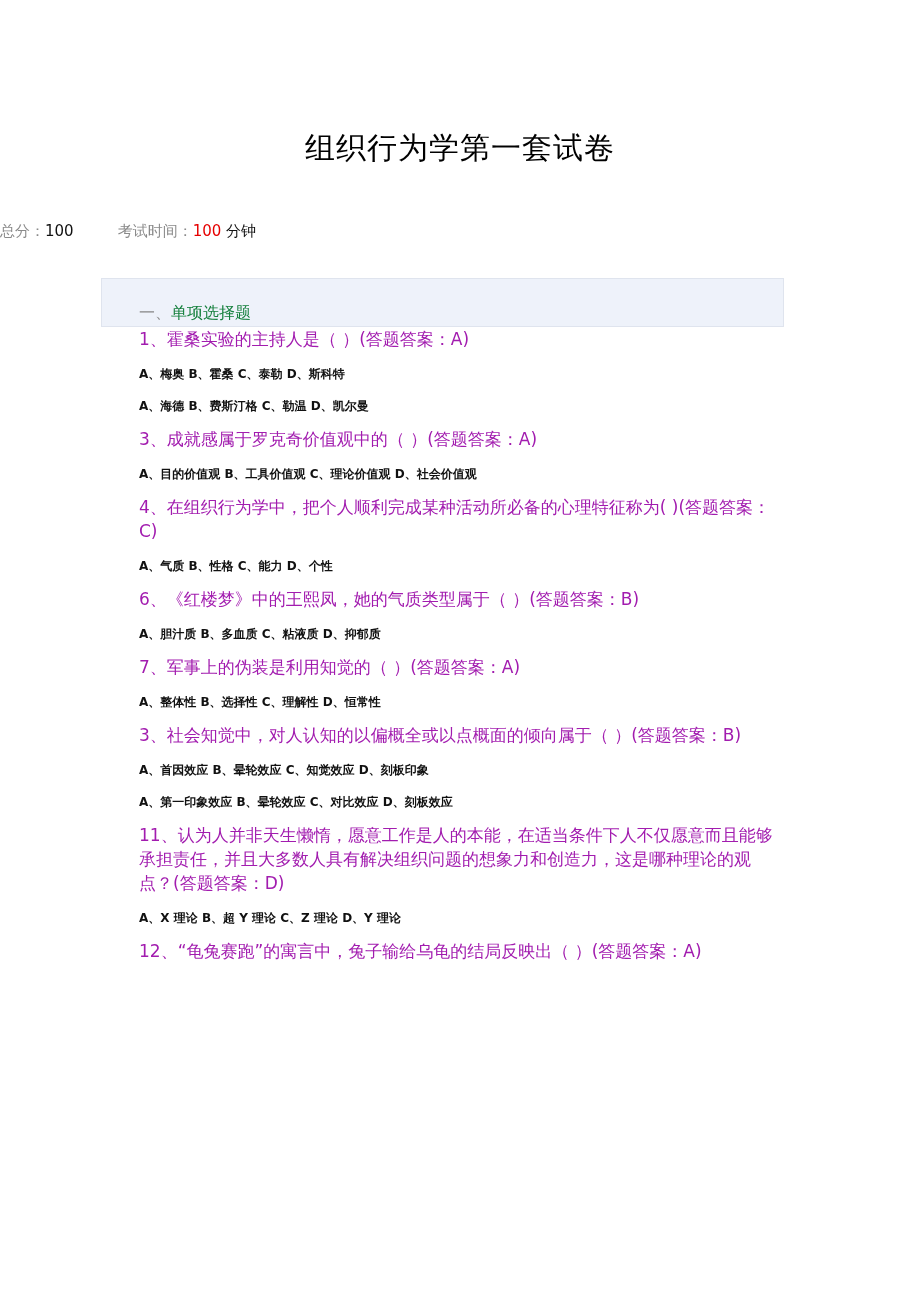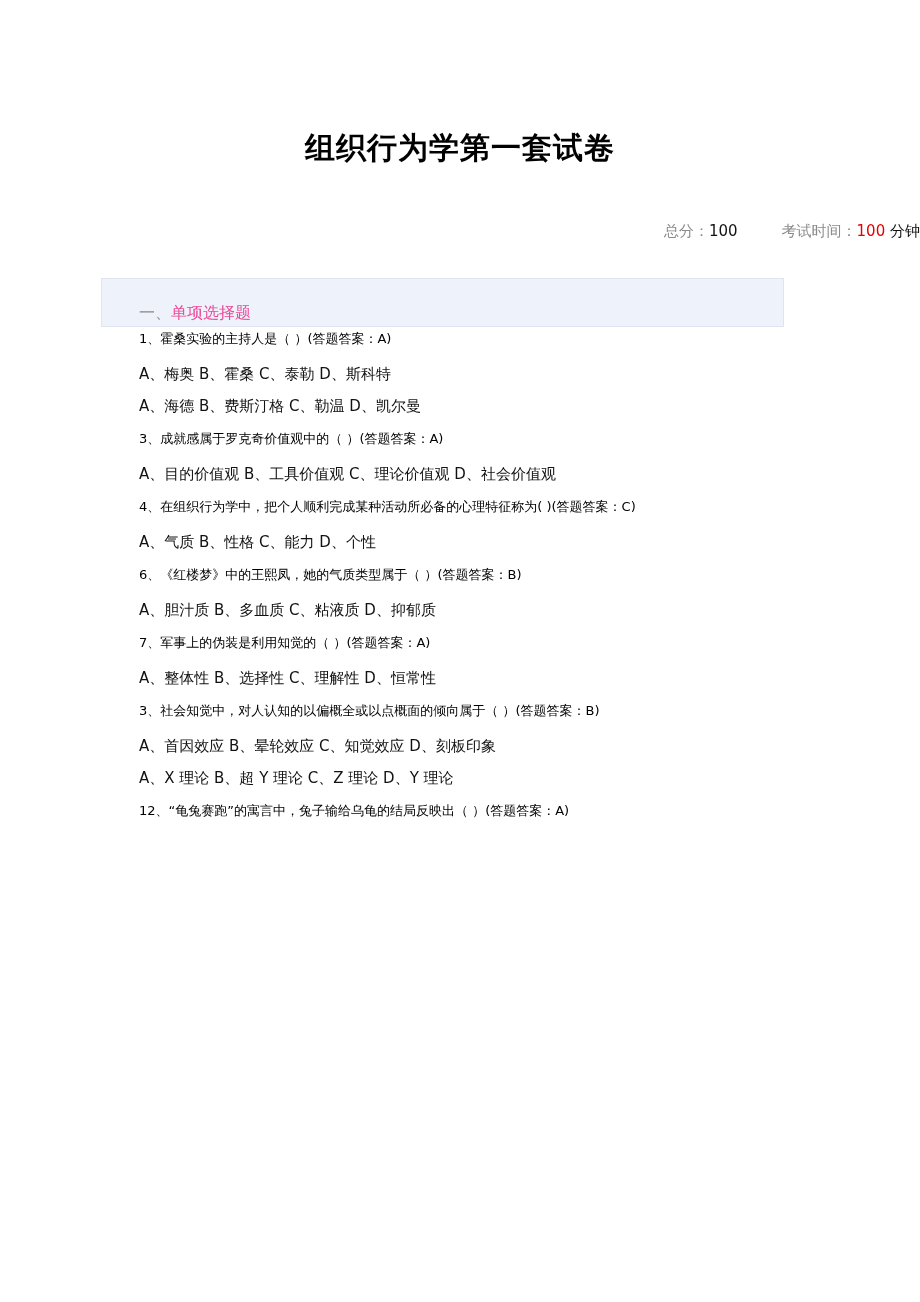--- a/index.html
+++ b/index.html
@@ -15,31 +15,31 @@
       font-family: "Liberation Sans", "DejaVu Sans", sans-serif;
       color: #111111;
     }
     .page-title {
       position: absolute;
       top: 128px;
       left: 0;
       width: 920px;
       text-align: center;
       font-size: 30px;
-      font-weight: bold;
+      font-weight: normal;
       letter-spacing: 1px;
       color: #000000;
       font-family: "DejaVu Sans", sans-serif;
     }
     .meta {
       position: absolute;
       top: 222px;
       left: 0;
       width: 920px;
-      text-align: right;
+      text-align: left;
       font-size: 15px;
       font-family: "DejaVu Sans", sans-serif;
     }
     .meta .label { color: #8a8a8a; }
     .meta .value { color: #111111; }
     .meta .red { color: #e60000; }
     .meta .gap { display: inline-block; width: 44px; }
     .section-banner {
       position: absolute;
       top: 278px;
@@ -50,40 +50,41 @@
       border: 1px solid #dfe4ee;
     }
     .section-title {
       position: absolute;
       top: 303px;
       left: 139px;
       font-size: 16px;
       font-family: "DejaVu Sans", sans-serif;
     }
     .section-title .num { color: #888888; }
-    .section-title .name { color: #ec4899; }
+    .section-title .name { color: #15803d; }
     .questions {
       position: absolute;
       top: 327px;
       left: 139px;
       width: 645px;
     }
     .q {
-      font-size: 13px;
+      font-size: 17px;
       line-height: 24px;
-      color: #000000;
+      color: #a21caf;
       font-family: "DejaVu Sans", sans-serif;
       margin: 0;
     }
     .opts {
-      font-size: 15px;
+      font-size: 12px;
       line-height: 18px;
       color: #111111;
       font-family: "DejaVu Sans", sans-serif;
       margin: 14px 0 12px 0;
+      font-weight: bold;
     }
   </style>
 </head>
 <body>
 
 <div class="page-title">组织行为学第一套试卷</div>
 
 <div class="meta">
   <span class="label">总分：</span><span class="value">100</span><span class="gap"></span><span class="label">考试时间：</span><span class="red">100</span><span class="value"> 分钟</span>
 </div>
@@ -115,20 +116,22 @@
   </div>
   <div>
     <p class="q">7、军事上的伪装是利用知觉的（  ）(答题答案：A)</p>
     <p class="opts">A、整体性 B、选择性 C、理解性 D、恒常性</p>
   </div>
   <div>
     <p class="q">3、社会知觉中，对人认知的以偏概全或以点概面的倾向属于（  ）(答题答案：B)</p>
     <p class="opts">A、首因效应 B、晕轮效应 C、知觉效应 D、刻板印象</p>
   </div>
   <div>
+    <p class="opts">A、第一印象效应 B、晕轮效应 C、对比效应 D、刻板效应</p>
   </div>
   <div>
+    <p class="q">11、认为人并非天生懒惰，愿意工作是人的本能，在适当条件下人不仅愿意而且能够承担责任，并且大多数人具有解决组织问题的想象力和创造力，这是哪种理论的观点？(答题答案：D)</p>
     <p class="opts">A、X 理论 B、超 Y 理论 C、Z 理论 D、Y 理论</p>
   </div>
   <div>
     <p class="q">12、“龟兔赛跑”的寓言中，兔子输给乌龟的结局反映出（  ）(答题答案：A)</p>
   </div>
 </div>
 
 </body></html>

